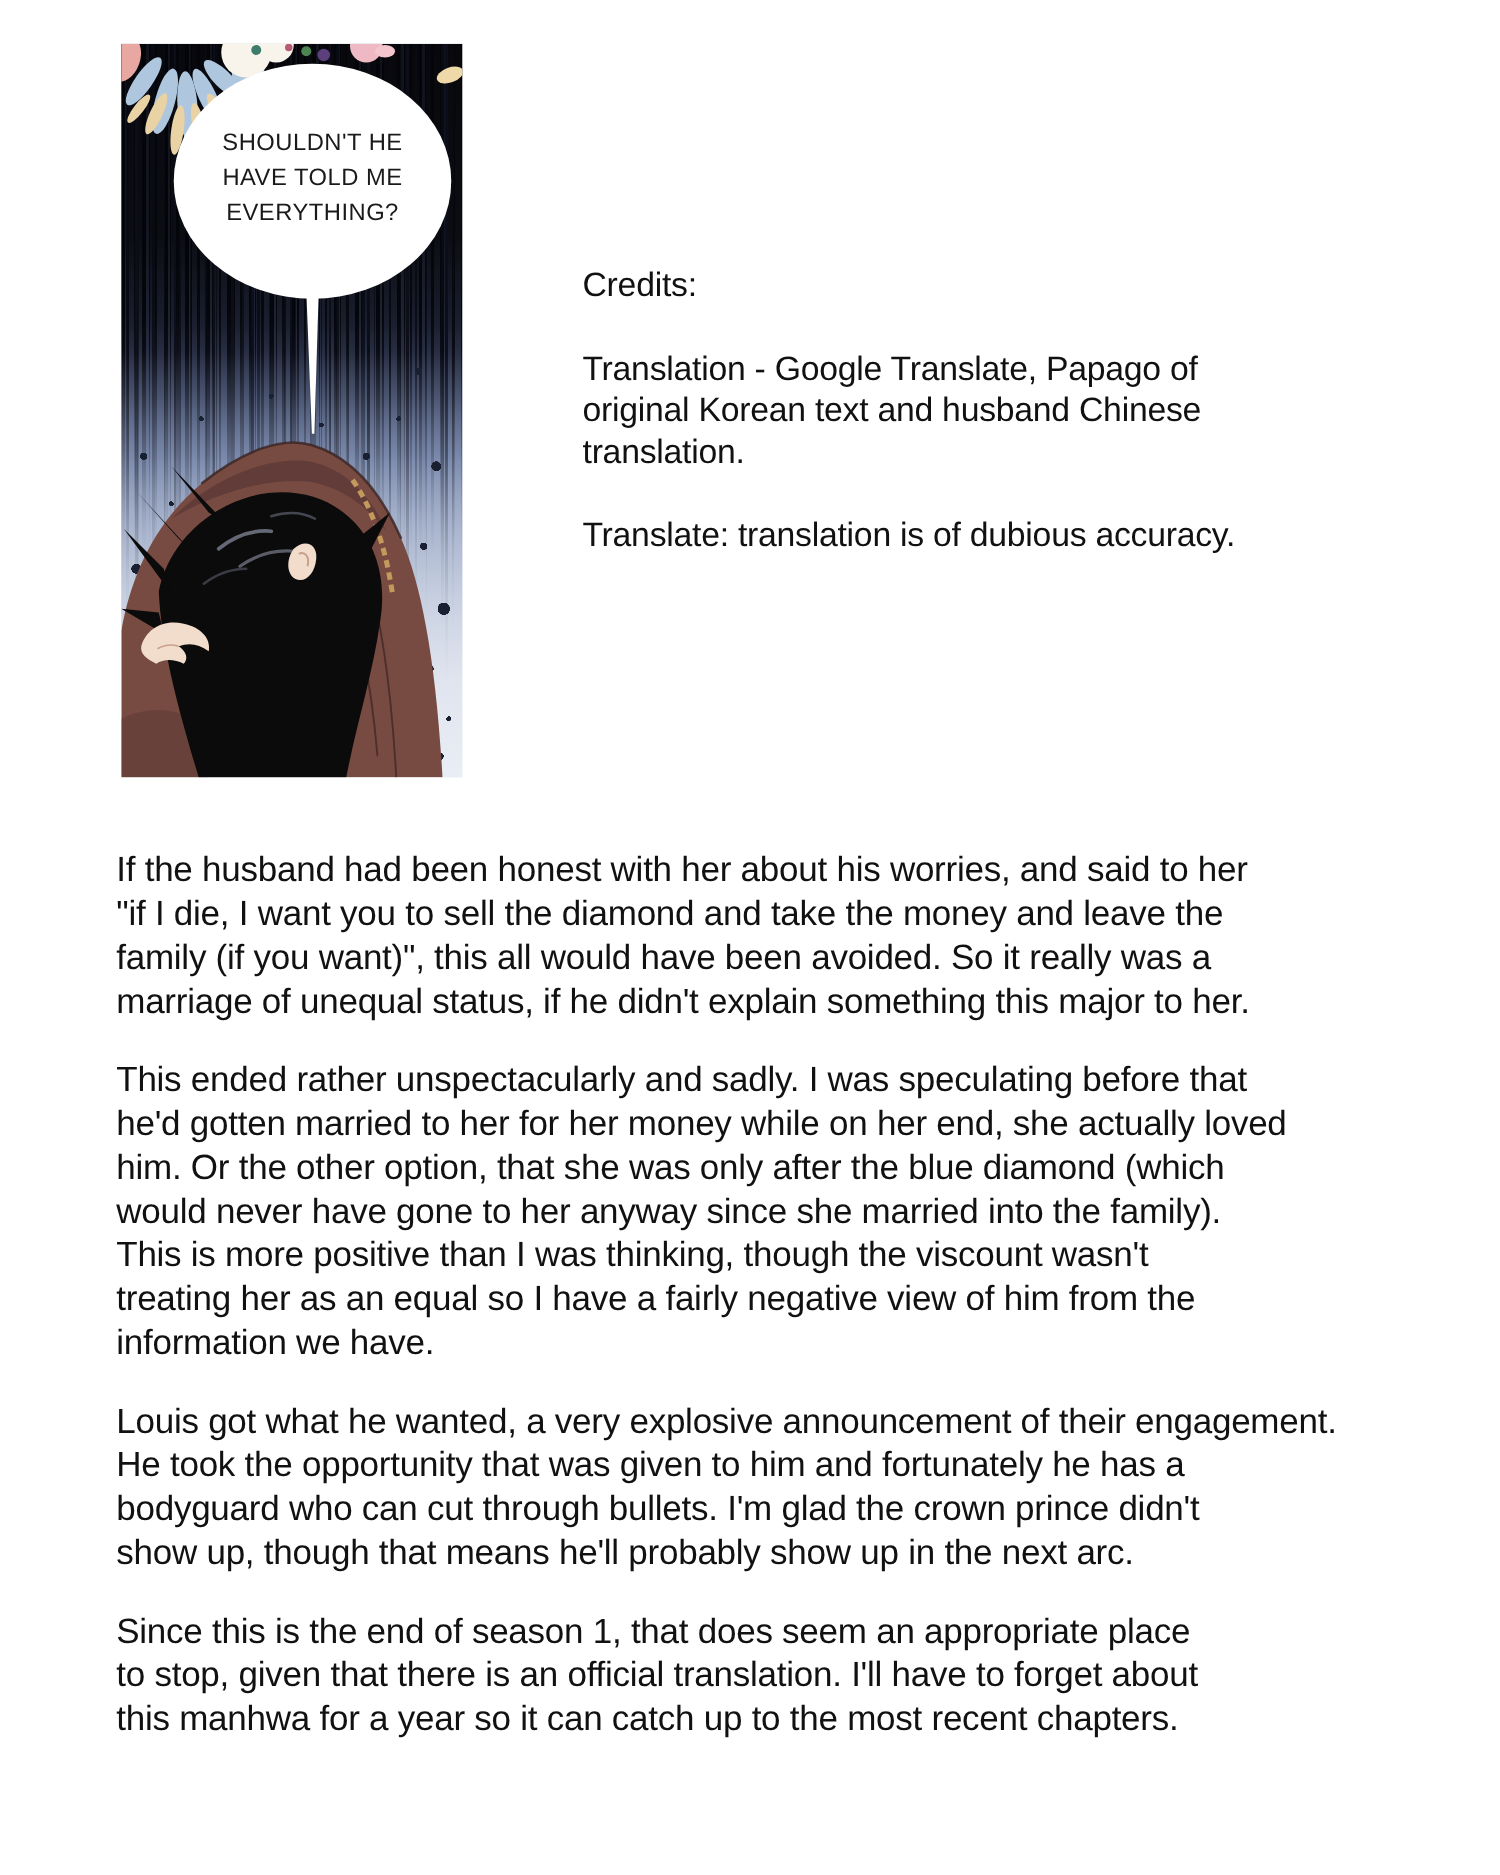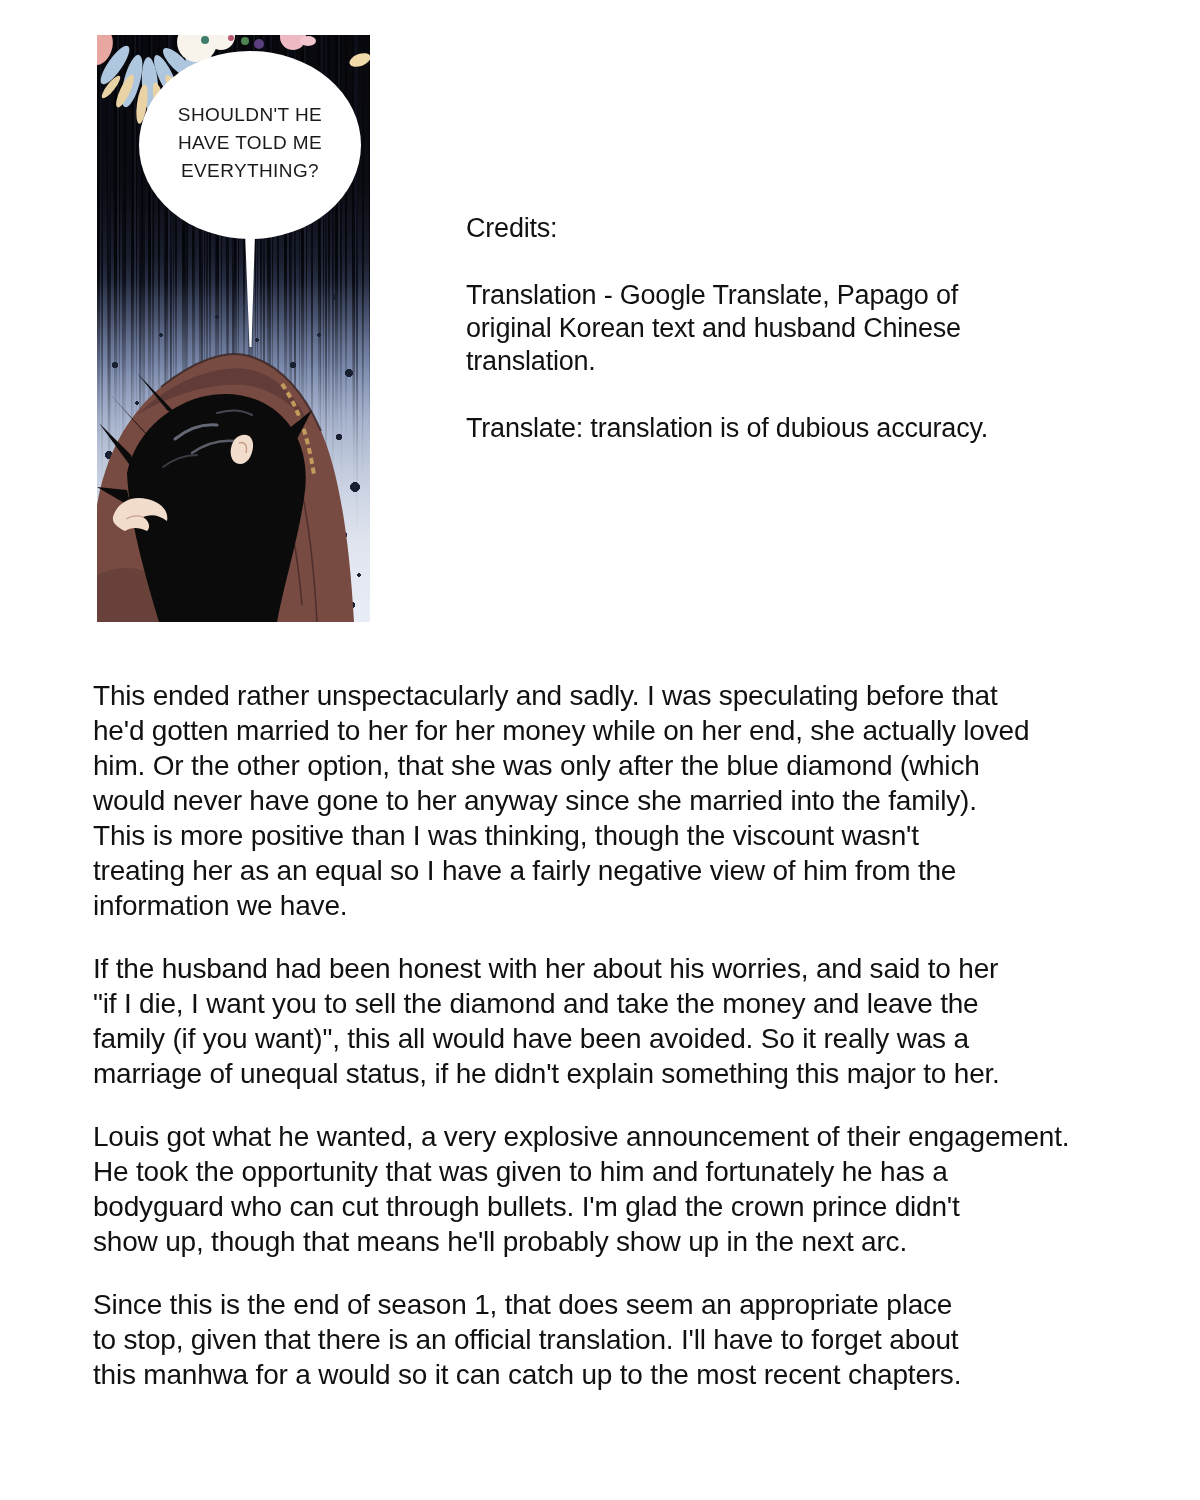--- a/index.html
+++ b/index.html
@@ -178,31 +178,31 @@
 
 <div class="credits">
   <div class="blk">Credits:</div>
   <div class="blk">Translation - Google Translate, Papago of
 original Korean text and husband Chinese
 translation.</div>
   <div class="blk">Translate: translation is of dubious accuracy.</div>
 </div>
 
 <div class="commentary">
+  <p>If the husband had been honest with her about his worries, and said to her
+"if I die, I want you to sell the diamond and take the money and leave the
+family (if you want)", this all would have been avoided. So it really was a
+marriage of unequal status, if he didn't explain something this major to her.</p>
   <p>This ended rather unspectacularly and sadly. I was speculating before that
 he'd gotten married to her for her money while on her end, she actually loved
 him. Or the other option, that she was only after the blue diamond (which
 would never have gone to her anyway since she married into the family).
 This is more positive than I was thinking, though the viscount wasn't
 treating her as an equal so I have a fairly negative view of him from the
 information we have.</p>
-  <p>If the husband had been honest with her about his worries, and said to her
-"if I die, I want you to sell the diamond and take the money and leave the
-family (if you want)", this all would have been avoided. So it really was a
-marriage of unequal status, if he didn't explain something this major to her.</p>
   <p>Louis got what he wanted, a very explosive announcement of their engagement.
 He took the opportunity that was given to him and fortunately he has a
 bodyguard who can cut through bullets. I'm glad the crown prince didn't
 show up, though that means he'll probably show up in the next arc.</p>
   <p>Since this is the end of season 1, that does seem an appropriate place
 to stop, given that there is an official translation. I'll have to forget about
-this manhwa for a would so it can catch up to the most recent chapters.</p>
+this manhwa for a year so it can catch up to the most recent chapters.</p>
 </div>
 
 </body></html>

